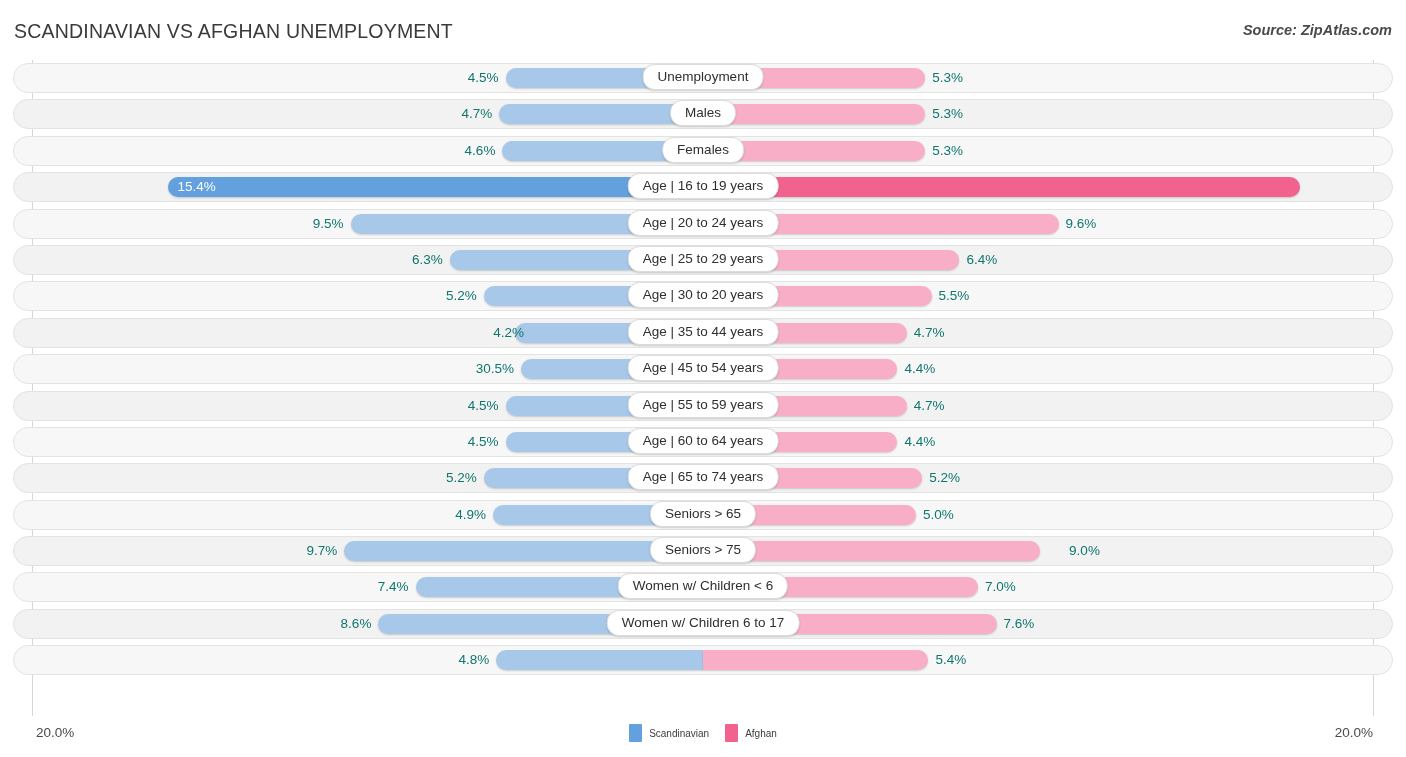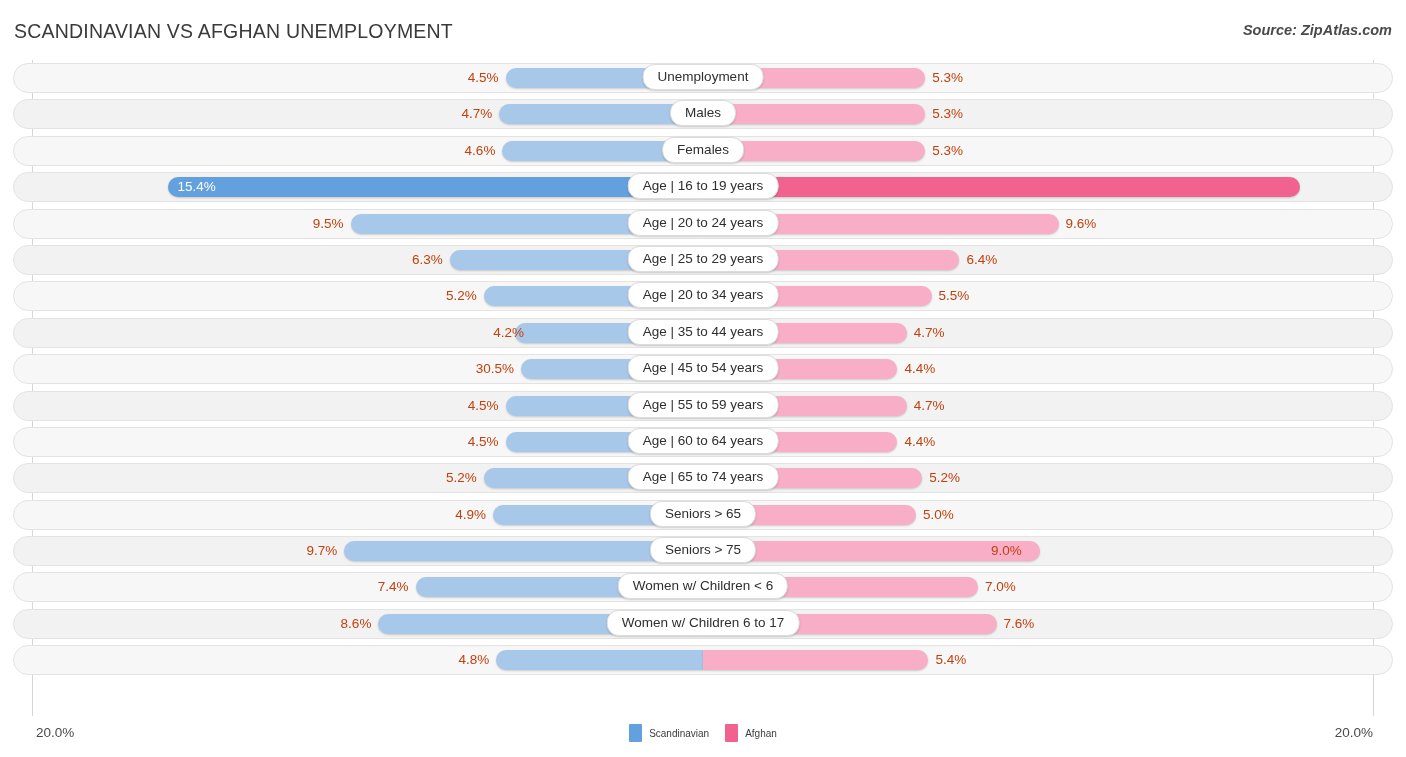--- a/index.html
+++ b/index.html
@@ -112,21 +112,21 @@
   .bar.left  { border-top-left-radius: 10px; border-bottom-left-radius: 10px; }
   .bar.right { border-top-right-radius: 10px; border-bottom-right-radius: 10px; }
 
   
   .val {
     position: absolute;
     top: 8px;
     height: 20px;
     line-height: 20px;
     font-size: 13.5px;
-    color: #c2410c;
+    color: #0f766e;
     white-space: nowrap;
   }
   .val.left  { text-align: right; }
   .val.right { text-align: left; }
   .val.inside {
     color: #ffffff;
   }
 
   
   .cat-pill {
@@ -250,21 +250,21 @@
         <div class="val left" style="left: 367.7px; width: 75px;">6.3%</div>
         <div class="val right" style="left: 966.4px; width: 75px;">6.4%</div>
         <div class="cat-pill">Age | 25 to 29 years</div>
       </div>
       <div class="row">
         <div class="row-track"></div>
         <div class="bar left" style="left: 483.8px; width: 219.2px;"></div>
         <div class="bar right" style="left: 703px; width: 228.5px;"></div>
         <div class="val left" style="left: 401.8px; width: 75px;">5.2%</div>
         <div class="val right" style="left: 938.5px; width: 75px;">5.5%</div>
-        <div class="cat-pill">Age | 20 to 34 years</div>
+        <div class="cat-pill">Age | 30 to 20 years</div>
       </div>
       <div class="row">
         <div class="row-track"></div>
         <div class="bar left" style="left: 514.8px; width: 188.2px;"></div>
         <div class="bar right" style="left: 703px; width: 203.7px;"></div>
         <div class="val left" style="left: 449px; width: 75px;">4.2%</div>
         <div class="val right" style="left: 913.7px; width: 75px;">4.7%</div>
         <div class="cat-pill">Age | 35 to 44 years</div>
       </div>
       <div class="row">
@@ -305,21 +305,21 @@
         <div class="bar right" style="left: 703px; width: 213px;"></div>
         <div class="val left" style="left: 411.1px; width: 75px;">4.9%</div>
         <div class="val right" style="left: 923px; width: 75px;">5.0%</div>
         <div class="cat-pill">Seniors &gt; 65</div>
       </div>
       <div class="row">
         <div class="row-track"></div>
         <div class="bar left" style="left: 344.3px; width: 358.7px;"></div>
         <div class="bar right" style="left: 703px; width: 337px;"></div>
         <div class="val left" style="left: 262.3px; width: 75px;">9.7%</div>
-        <div class="val right" style="left: 991px; width: 75px;">9.0%</div>
+        <div class="val right" style="left: 1047px; width: 75px; text-align: center;">9.0%</div>
         <div class="cat-pill">Seniors &gt; 75</div>
       </div>
       <div class="row">
         <div class="row-track"></div>
         <div class="bar left" style="left: 415.6px; width: 287.4px;"></div>
         <div class="bar right" style="left: 703px; width: 275px;"></div>
         <div class="val left" style="left: 333.6px; width: 75px;">7.4%</div>
         <div class="val right" style="left: 985px; width: 75px;">7.0%</div>
         <div class="cat-pill">Women w/ Children &lt; 6</div>
       </div>

